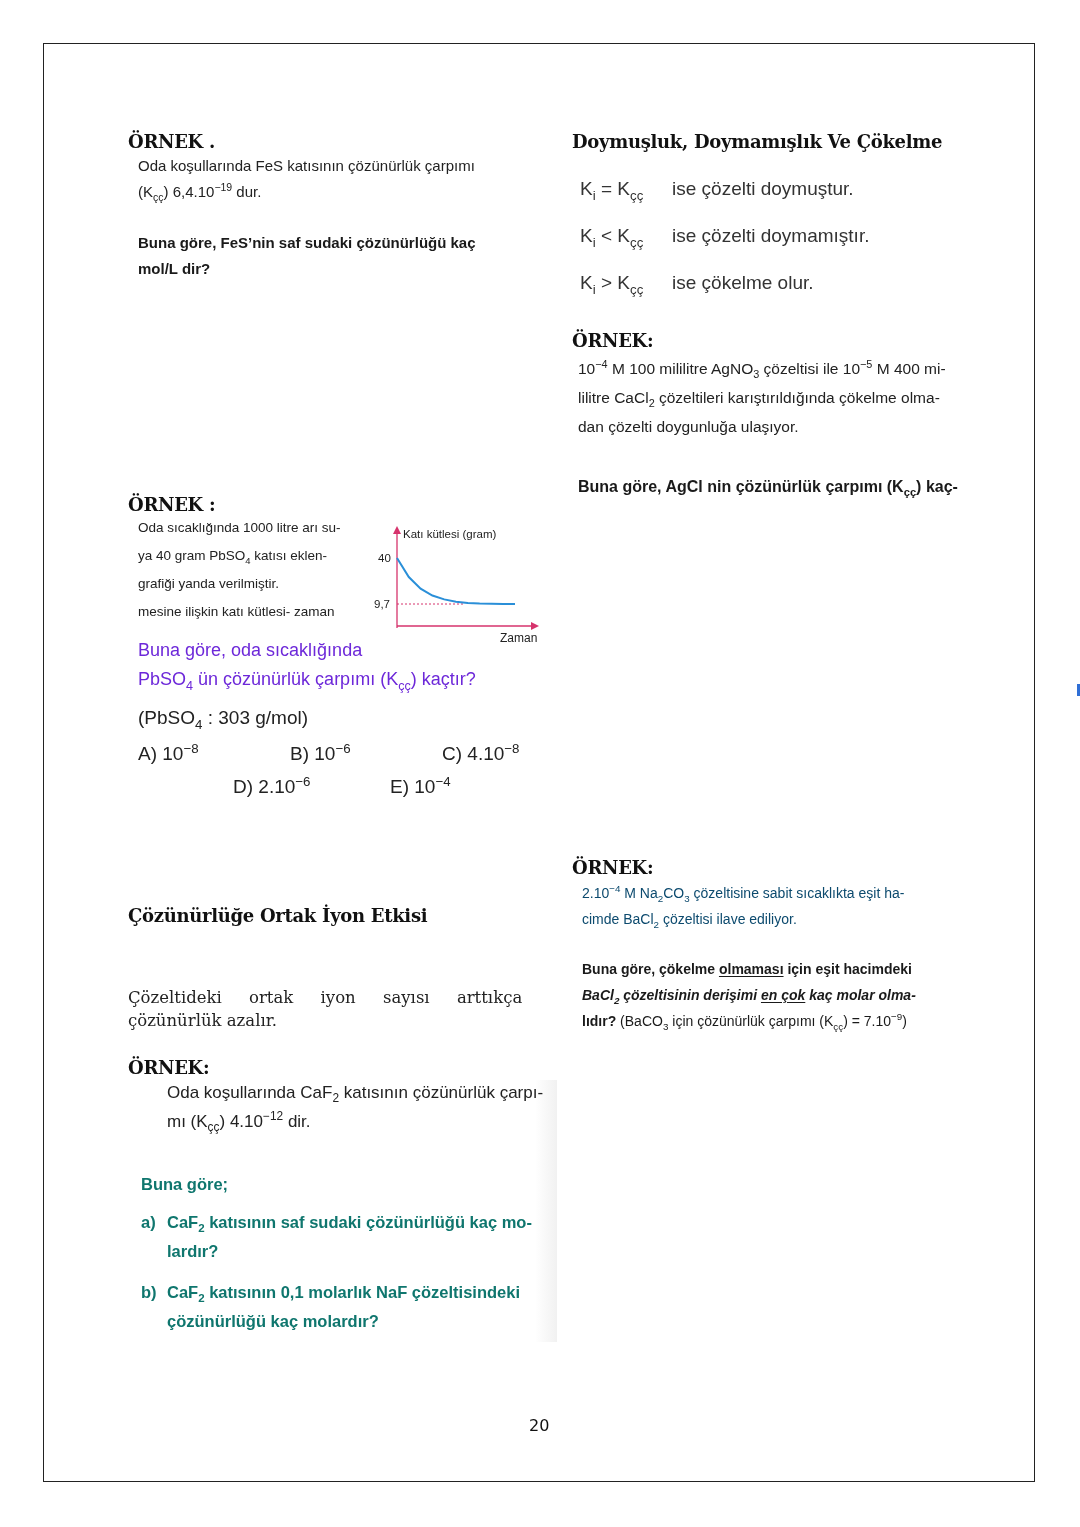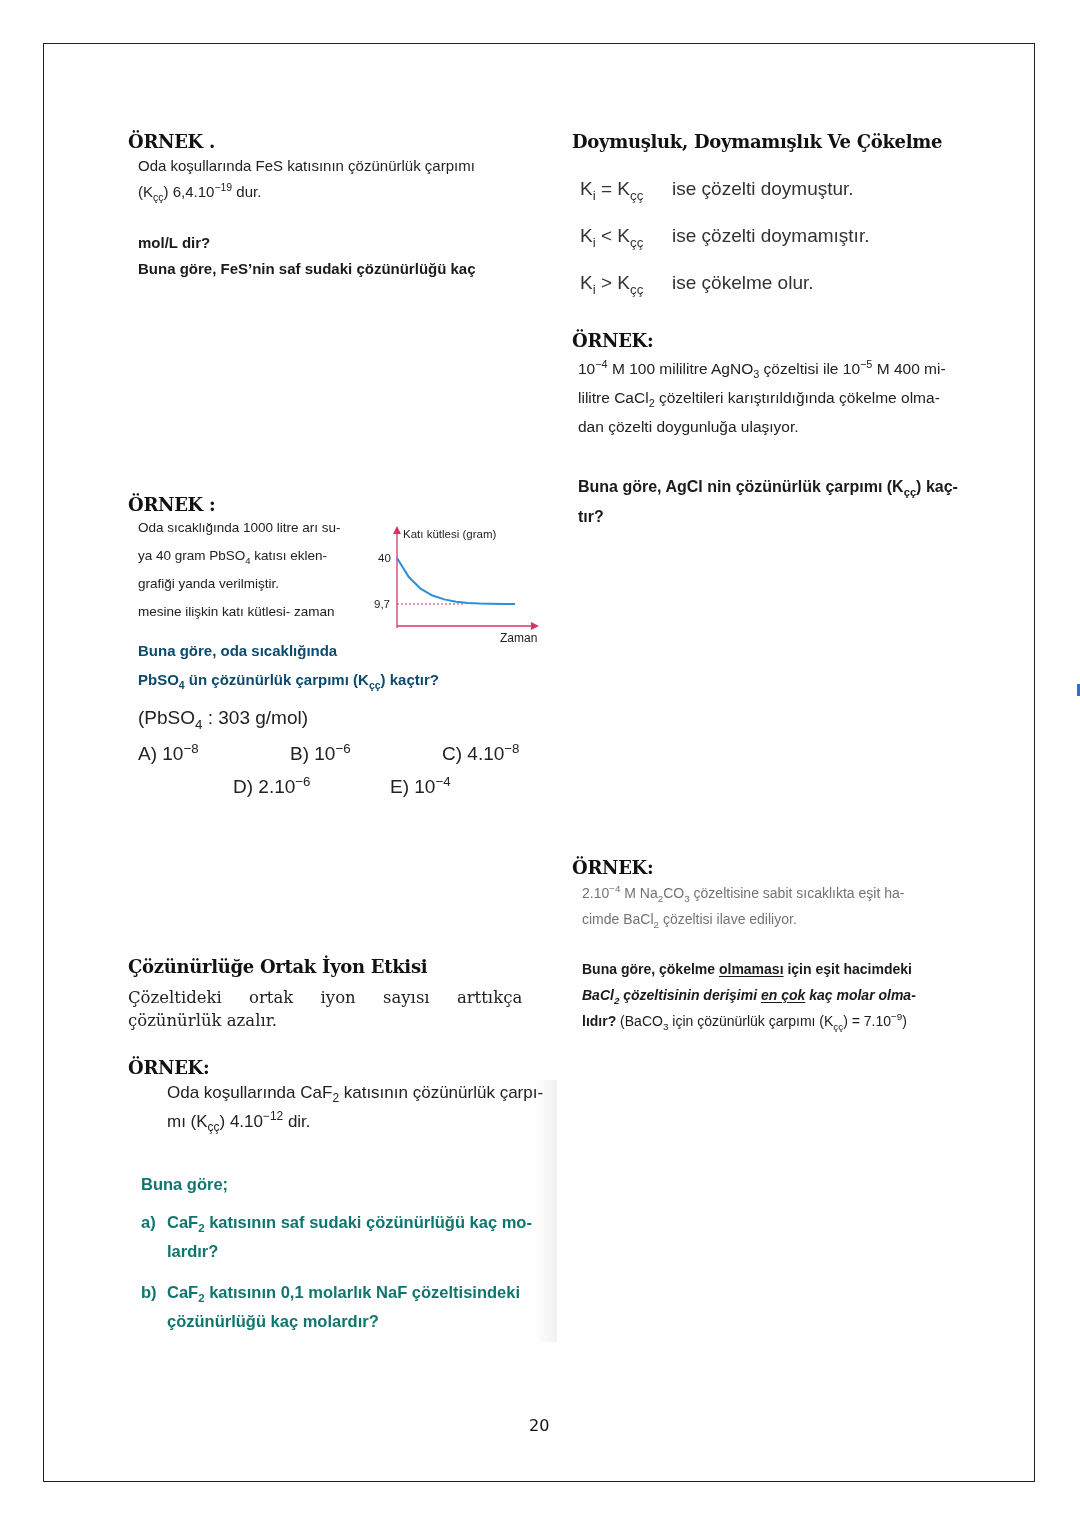--- a/index.html
+++ b/index.html
@@ -4,21 +4,21 @@
 <style>
   html, body { margin:0; padding:0; background:#ffffff; }
   body { width:1080px; height:1527px; position:relative; overflow:hidden; font-family:"Liberation Sans", sans-serif; color:#1a1a1a; }
   .frame { position:absolute; left:43px; top:43px; width:992px; height:1439px; border:1.5px solid #222; box-sizing:border-box; }
   .abs { position:absolute; }
   .heading { font-family:"DejaVu Serif", "Liberation Serif", serif; font-weight:bold; font-size:18px; color:#111; white-space:nowrap; letter-spacing:-0.3px; }
   .serif { font-family:"DejaVu Serif", "Liberation Serif", serif; font-size:16.5px; color:#222; line-height:23px; }
   .q { font-size:15px; line-height:26px; color:#222; }
   .qb { font-size:15px; line-height:26px; font-weight:bold; color:#1a1a1a; }
   .sm { font-size:13.5px; line-height:28px; color:#222; }
-  .smb { font-size:15px; line-height:29px; font-weight:bold; color:#0c4a6e; }
+  .smb { font-size:18px; line-height:29px; font-weight:normal; color:#6d28d9; }
   .rule { font-size:19px; color:#333; white-space:nowrap; }
   .rule .k { display:inline-block; width:92px; }
   sub, sup { font-size:70%; line-height:0; }
   u { text-underline-offset:2px; }
   .opt { font-size:19px; color:#222; white-space:nowrap; }
   .big { font-size:17px; line-height:29px; color:#222; }
   .bigb { font-size:16.5px; line-height:29px; font-weight:bold; color:#0f766e; }
   .noise { position:absolute; left:535px; top:1080px; width:22px; height:262px; background:linear-gradient(90deg,#fff,#f1f1f1); }
   .blue-mark { position:absolute; left:1077px; top:684px; width:3px; height:12px; background:#2f6fd6; }
 </style>
@@ -26,22 +26,22 @@
 <body>
 
 <div class="frame"></div>
 
 <div class="abs heading" style="left:128px; top:131px;">ÖRNEK .</div>
 <div class="abs q" style="left:138px; top:153px; width:400px;">
   <div>Oda koşullarında FeS  katısının çözünürlük çarpımı</div>
   <div><span>(K</span><sub>çç</sub><span>) 6,4.10</span><sup>−19</sup><span> dur.</span></div>
 </div>
 <div class="abs qb" style="left:138px; top:230px; width:400px; text-align:justify;">
+  <div>Buna göre, FeS’nin saf sudaki çözünürlüğü kaç</div>
   <div>mol/L dir?</div>
-  <div>Buna göre, FeS’nin saf sudaki çözünürlüğü kaç</div>
 </div>
 
 <div class="abs heading" style="left:128px; top:494px;">ÖRNEK :</div>
 <div class="abs sm" style="left:138px; top:514px; width:240px;">
   <div>Oda sıcaklığında 1000 litre arı su-</div>
   <div><span>ya 40 gram PbSO</span><sub>4</sub><span> katısı eklen-</span></div>
   <div>grafiği yanda verilmiştir.</div>
   <div>mesine ilişkin katı kütlesi- zaman</div>
 </div>
 
@@ -63,21 +63,21 @@
   <div><span>PbSO</span><sub>4</sub><span> ün çözünürlük çarpımı (K</span><sub>çç</sub><span>) kaçtır?</span></div>
 </div>
 <div class="abs opt" style="left:138px; top:707px;"><span>(PbSO</span><sub>4</sub><span> : 303 g/mol)</span></div>
 
 <div class="abs opt" style="left:138px; top:743px;"><span>A) 10</span><sup>−8</sup></div>
 <div class="abs opt" style="left:290px; top:743px;"><span>B) 10</span><sup>−6</sup></div>
 <div class="abs opt" style="left:442px; top:743px;"><span>C) 4.10</span><sup>−8</sup></div>
 <div class="abs opt" style="left:233px; top:776px;"><span>D) 2.10</span><sup>−6</sup></div>
 <div class="abs opt" style="left:390px; top:776px;"><span>E) 10</span><sup>−4</sup></div>
 
-<div class="abs heading" style="left:128px; top:956px;text-align:center;">Çözünürlüğe Ortak İyon Etkisi</div>
+<div class="abs heading" style="left:128px; top:905px;text-align:center;">Çözünürlüğe Ortak İyon Etkisi</div>
 <div class="abs serif" style="left:128px; top:986px; width:380px;">
   <div style="display:flex; justify-content:space-between;">
       <span style="word-spacing:22px; white-space:nowrap;text-align:right;">Çözeltideki ortak iyon sayısı arttıkça</span>
     </div>
   <div>çözünürlük azalır.</div>
 </div>
 
 <div class="abs heading" style="left:128px; top:1057px;">ÖRNEK:</div>
 <div class="noise"></div>
 <div class="abs big" style="left:167px; top:1078px; width:380px;">
@@ -102,25 +102,24 @@
 <div class="abs rule" style="left:580px; top:272px;"><span class="k"><span>K</span><sub>i</sub> <span>&gt;</span> <span>K</span><sub>çç</sub></span><span>ise çökelme olur.</span></div>
 
 <div class="abs heading" style="left:572px; top:330px;">ÖRNEK:</div>
 <div class="abs q" style="left:578px; top:354px; width:410px; font-size:15.5px; line-height:29px;">
   <div><span>10</span><sup>−4</sup><span> M 100 mililitre AgNO</span><sub>3</sub><span> çözeltisi ile 10</span><sup>−5</sup><span> M 400 mi-</span></div>
   <div><span>lilitre CaCl</span><sub>2</sub><span> çözeltileri karıştırıldığında çökelme olma-</span></div>
   <div>dan çözelti doygunluğa ulaşıyor.</div>
 </div>
 <div class="abs qb" style="left:578px; top:472px; width:410px; font-size:16px; line-height:30px;">
   <div><span>Buna göre, AgCl nin çözünürlük çarpımı (K</span><sub>çç</sub><span>) kaç-</span></div>
-  <div>tır?</div>
 </div>
 
 <div class="abs heading" style="left:572px; top:857px;">ÖRNEK:</div>
-<div class="abs" style="left:582px; top:880px; width:400px; font-size:14px; line-height:26px; color:#737373;">
+<div class="abs" style="left:582px; top:880px; width:400px; font-size:14px; line-height:26px; color:#0c4a6e;">
   <div><span>2.10</span><sup>−4</sup><span> M Na</span><sub>2</sub><span>CO</span><sub>3</sub><span> çözeltisine sabit sıcaklıkta eşit ha-</span></div>
   <div><span>cimde BaCl</span><sub>2</sub><span> çözeltisi ilave ediliyor.</span></div>
 </div>
 <div class="abs" style="left:582px; top:956px; width:405px; font-size:14px; line-height:26px; color:#1a1a1a;">
   <div style="font-weight:bold;"><span>Buna göre, çökelme </span><u>olmaması</u><span> için eşit hacimdeki</span></div>
   <div style="font-weight:bold;font-style:italic;"><span>BaCl</span><sub>2</sub><span> çözeltisinin derişimi </span><u>en çok</u><span> kaç molar olma-</span></div>
   <div><b>lıdır?</b><span> (BaCO</span><sub>3</sub><span> için çözünürlük çarpımı (K</span><sub>çç</sub><span>) = 7.10</span><sup>−9</sup><span>)</span></div>
 </div>
 
 <div class="abs" style="left:529px; top:1416px; font-family:'DejaVu Sans', sans-serif; font-size:16px; color:#111;">20</div>

